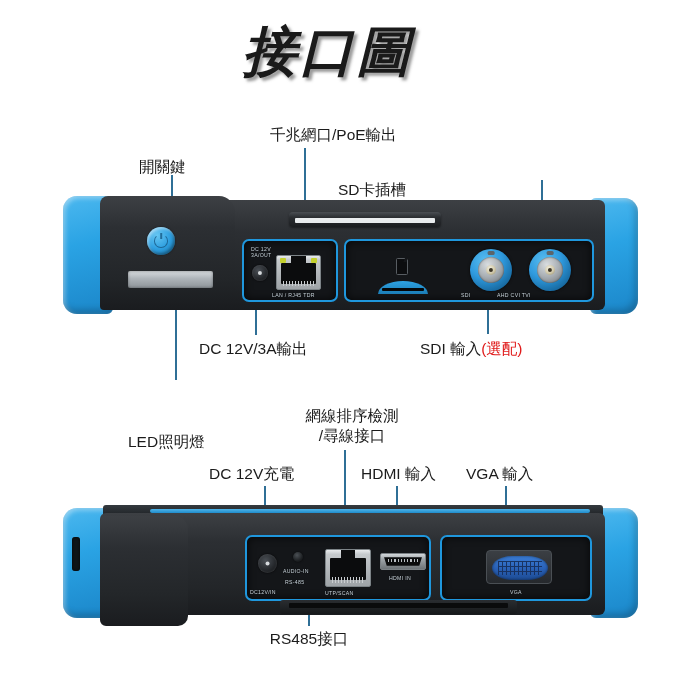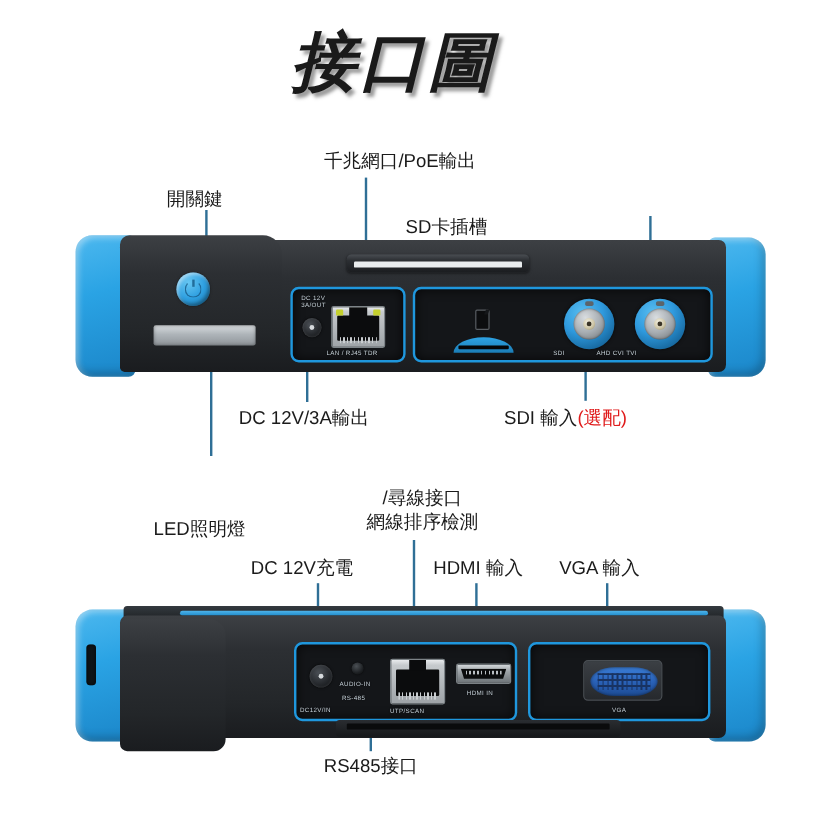--- a/index.html
+++ b/index.html
@@ -443,22 +443,22 @@
         <div class="lug"></div>
         <div class="ring"></div>
         <div class="core"></div>
         <div class="pin"></div>
       </div>
       <div class="port-label" style="left:151px; top:51px;">AHD CVI TVI</div>
     </div>
   </div>
 
   <div class="callout center" style="left:292px; top:406px; width:120px;">
+    <div>網線排序檢測</div>
     <div>/尋線接口</div>
-    <div>網線排序檢測</div>
   </div>
 
   <div class="callout" style="left:209px; top:464px;">
     <span>DC 12V充電</span>
   </div>
 
   <div class="callout" style="left:361px; top:464px;">
     <span>HDMI 輸入</span>
   </div>
 

